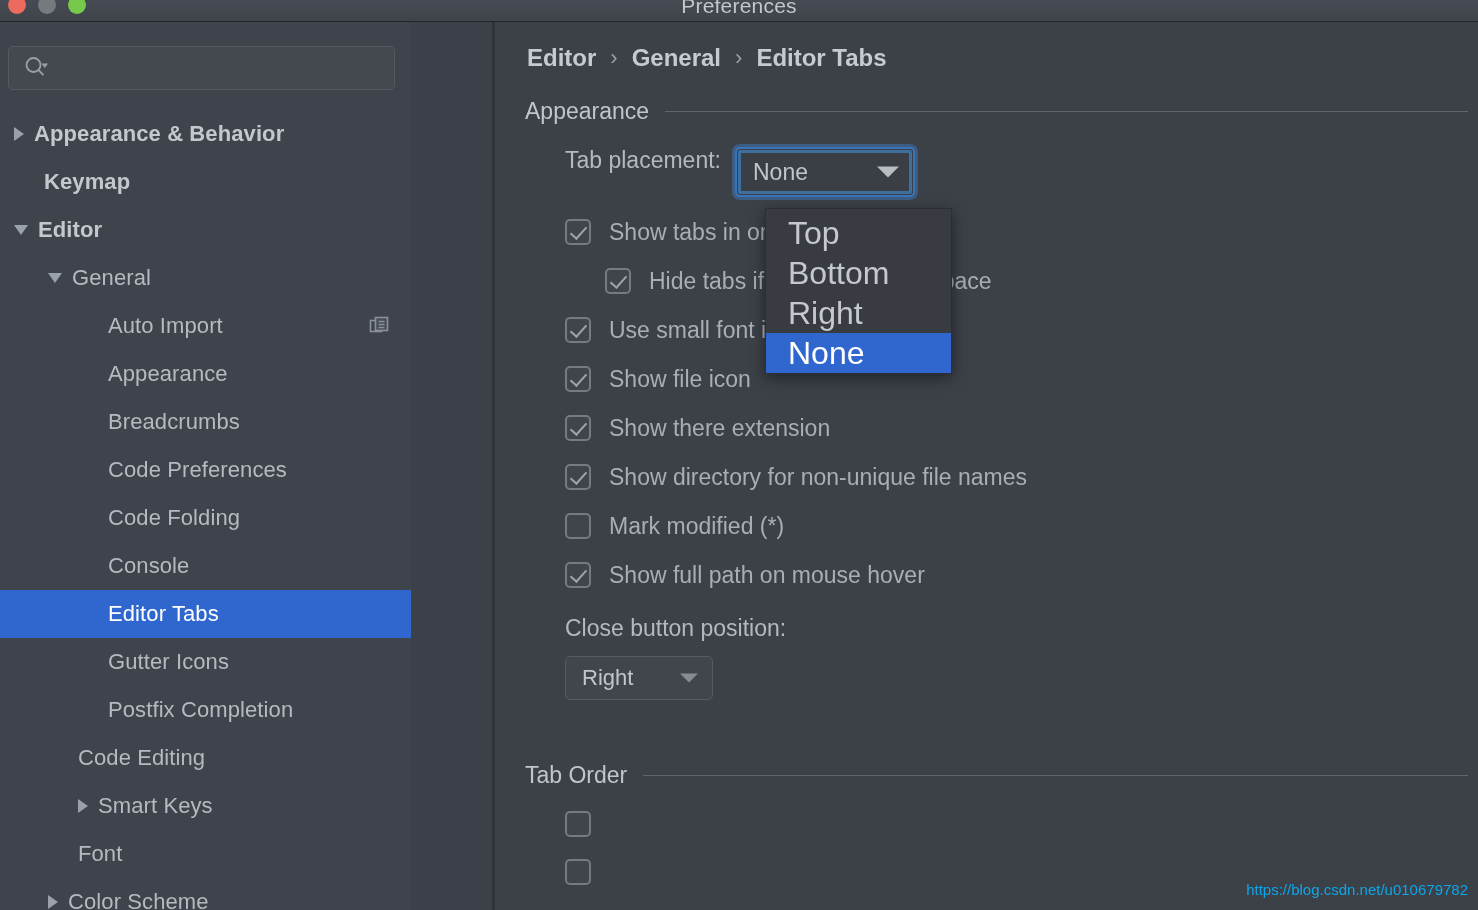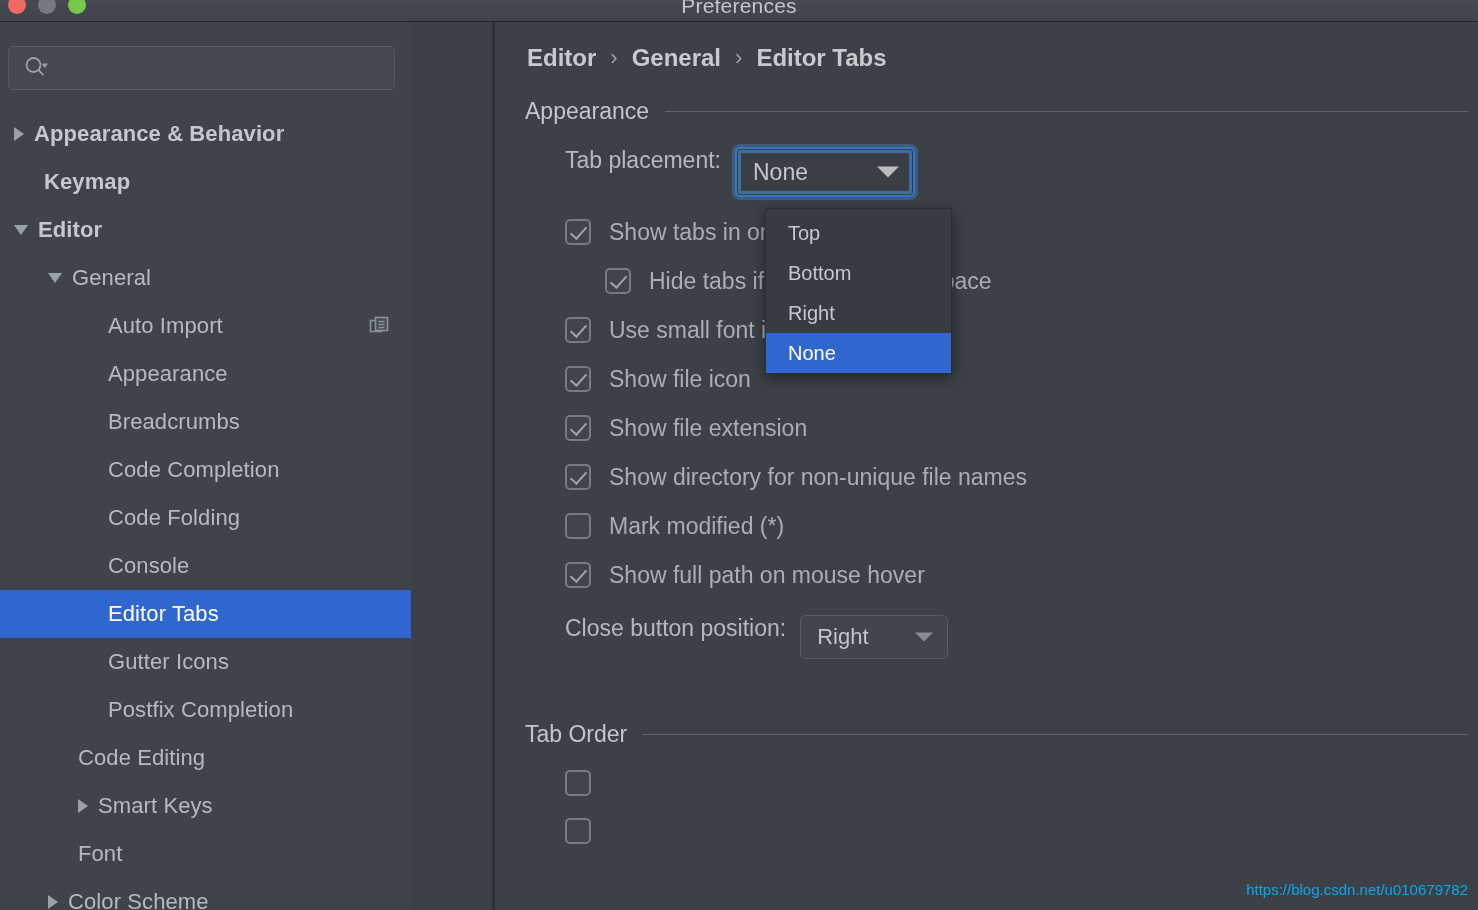--- a/index.html
+++ b/index.html
@@ -290,21 +290,21 @@
     border: 1px solid #2b2f34;
     box-shadow: 0 4px 14px rgba(0,0,0,.45);
     z-index: 50;
     padding: 4px 0 0 0;
   }
   .dd-item {
     height: 40px;
     display: flex;
     align-items: center;
     padding-left: 22px;
-    font-size: 20px;
+    font-size: 32px;
     color: #c5c9ce;
     white-space: nowrap;
   }
   .dd-item.selected {
     background: #2f67cf;
     color: #ffffff;
   }
 
   .watermark {
     position: absolute;
@@ -381,21 +381,21 @@
         <div class="tree-row lvl2">
           <span class="arrow placeholder"></span>
           <span class="tree-label">Appearance</span>
         </div>
         <div class="tree-row lvl2">
           <span class="arrow placeholder"></span>
           <span class="tree-label">Breadcrumbs</span>
         </div>
         <div class="tree-row lvl2">
           <span class="arrow placeholder"></span>
-          <span class="tree-label">Code Completion</span>
+          <span class="tree-label">Code Preferences</span>
         </div>
         <div class="tree-row lvl2">
           <span class="arrow placeholder"></span>
           <span class="tree-label">Code Folding</span>
         </div>
         <div class="tree-row lvl2">
           <span class="arrow placeholder"></span>
           <span class="tree-label">Console</span>
         </div>
         <div class="tree-row lvl2 selected">
@@ -466,37 +466,37 @@
         <div class="row cb-row cb-indent1">
           <span class="checkbox checked"></span>
           <span class="cb-label">Use small font in tabs</span>
         </div>
         <div class="row cb-row cb-indent1">
           <span class="checkbox checked"></span>
           <span class="cb-label">Show file icon</span>
         </div>
         <div class="row cb-row cb-indent1">
           <span class="checkbox checked"></span>
-          <span class="cb-label">Show file extension</span>
+          <span class="cb-label">Show there extension</span>
         </div>
         <div class="row cb-row cb-indent1">
           <span class="checkbox checked"></span>
           <span class="cb-label">Show directory for non-unique file names</span>
         </div>
         <div class="row cb-row cb-indent1">
           <span class="checkbox"></span>
           <span class="cb-label">Mark modified (*)</span>
         </div>
         <div class="row cb-row cb-indent1">
           <span class="checkbox checked"></span>
           <span class="cb-label">Show full path on mouse hover</span>
         </div>
       </div>
 
-    <div class="row field-row" style="margin-top:26px;">
+    <div class="row field-row" style="margin-top:26px;flex-direction:column;">
       <span class="field-label">Close button position:</span>
       <div class="combo small">
         <span class="combo-value">Right</span>
         <span class="combo-arrow"></span>
       </div>
     </div>
 
     <div class="section-head" style="margin-top:62px;">
       <span class="section-title">Tab Order</span>
       <span class="section-rule"></span>

